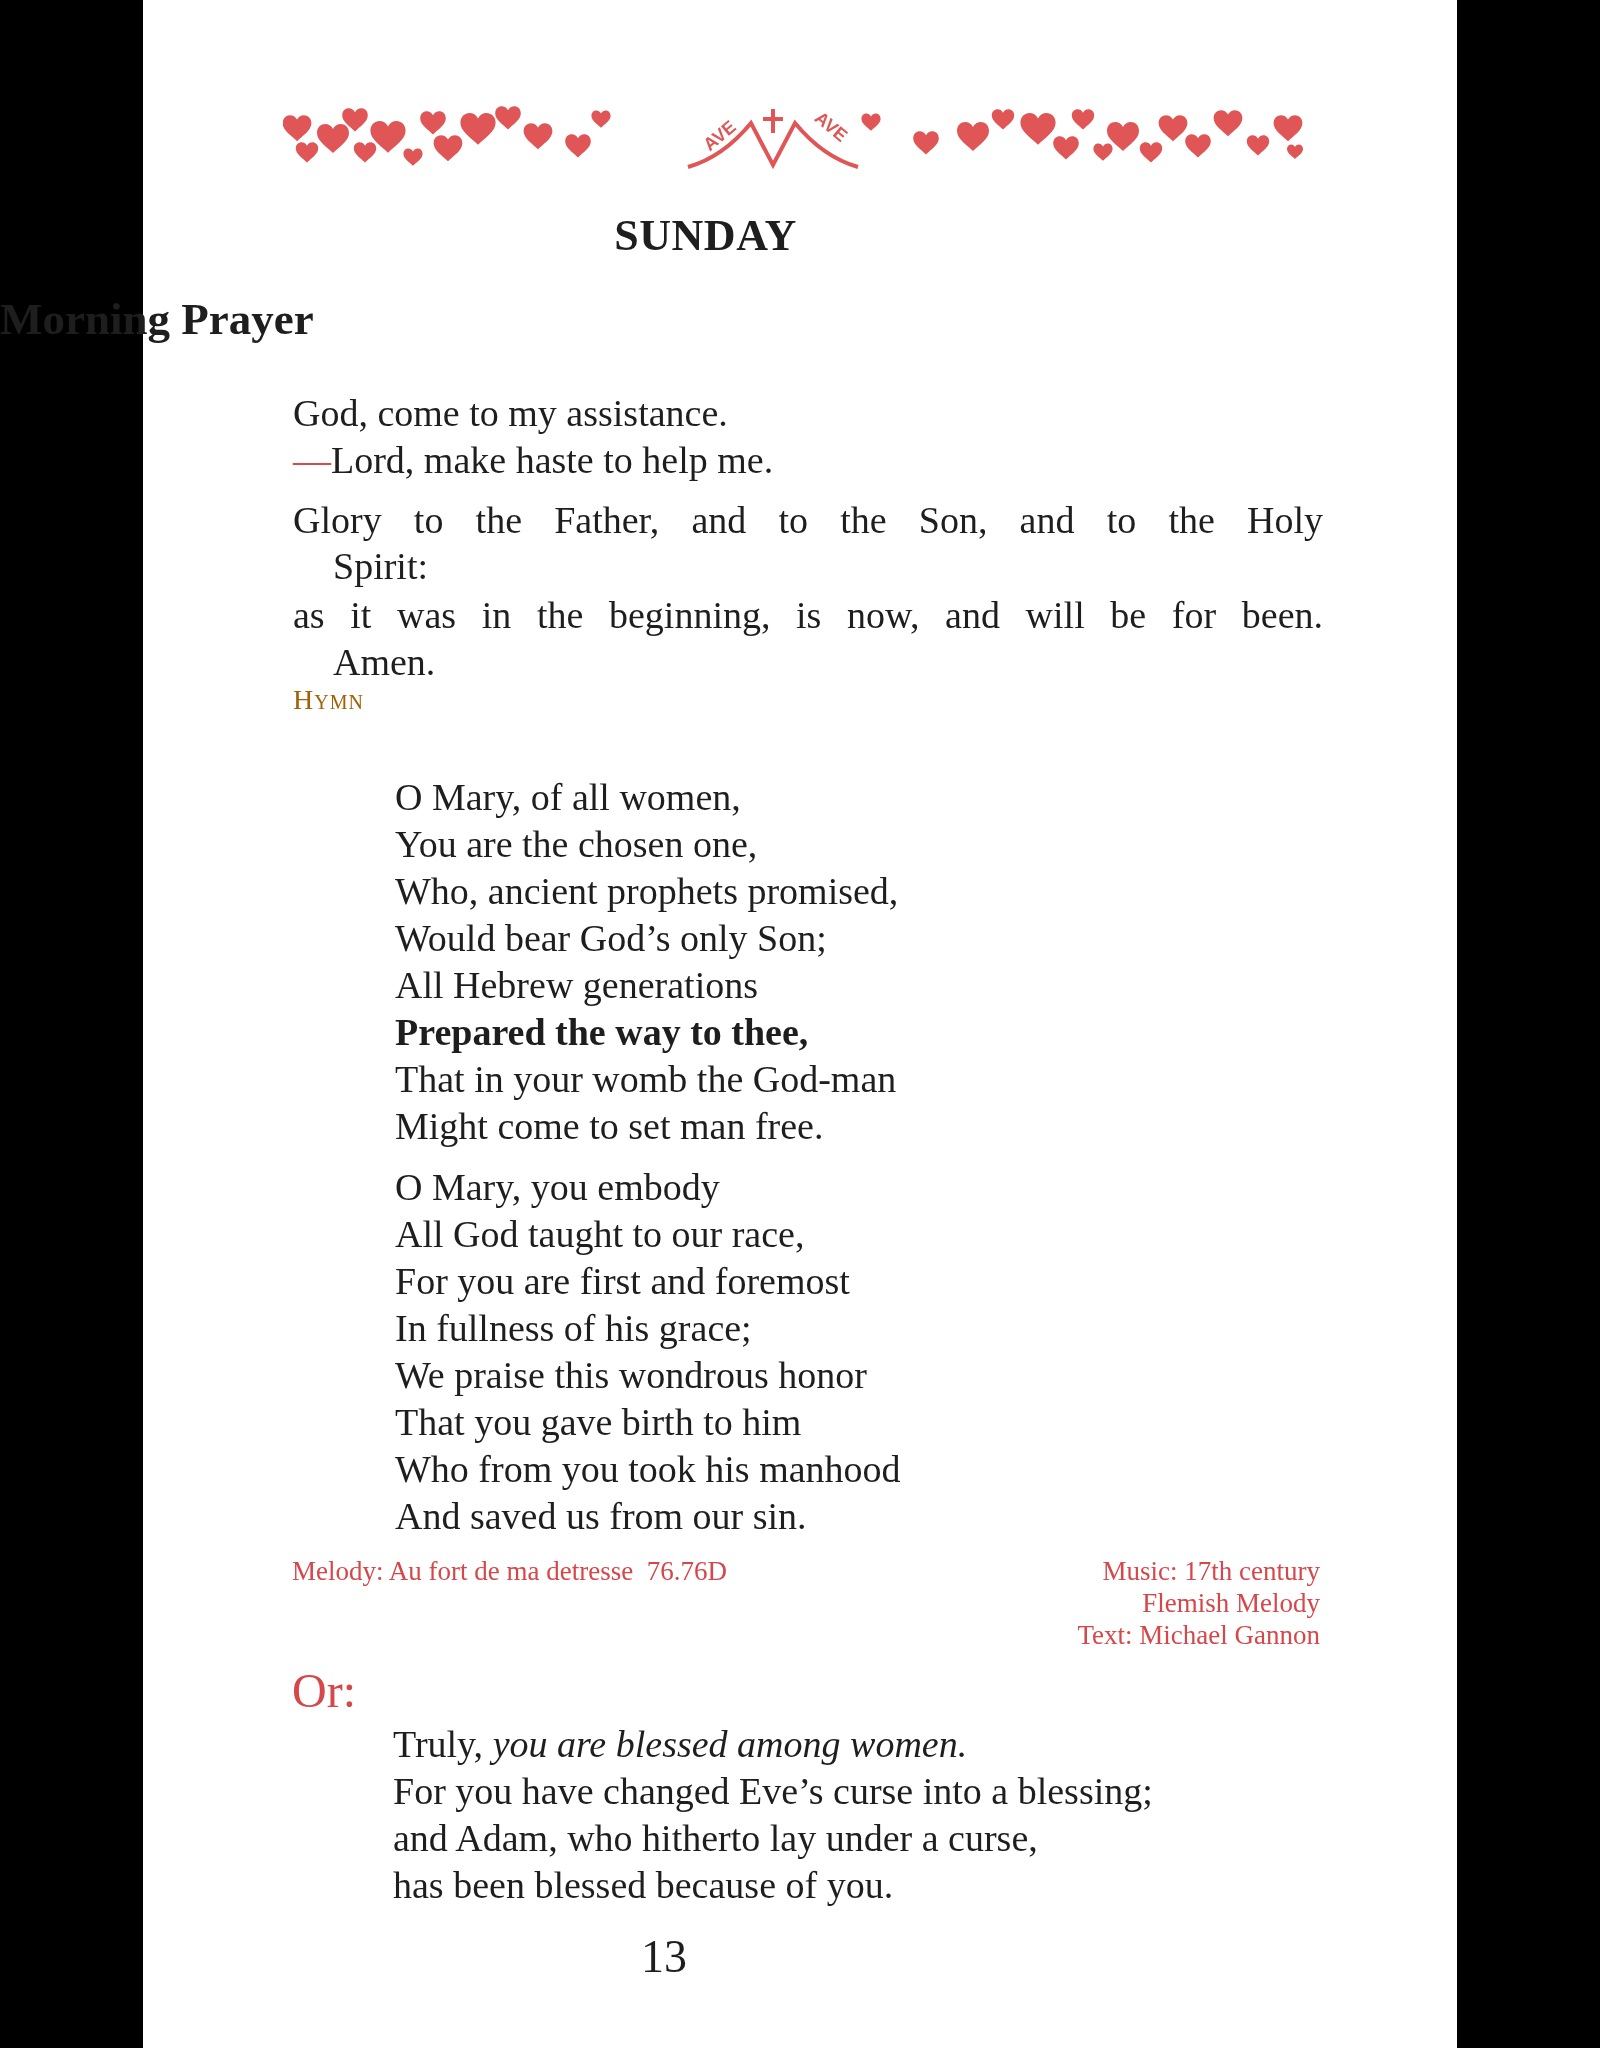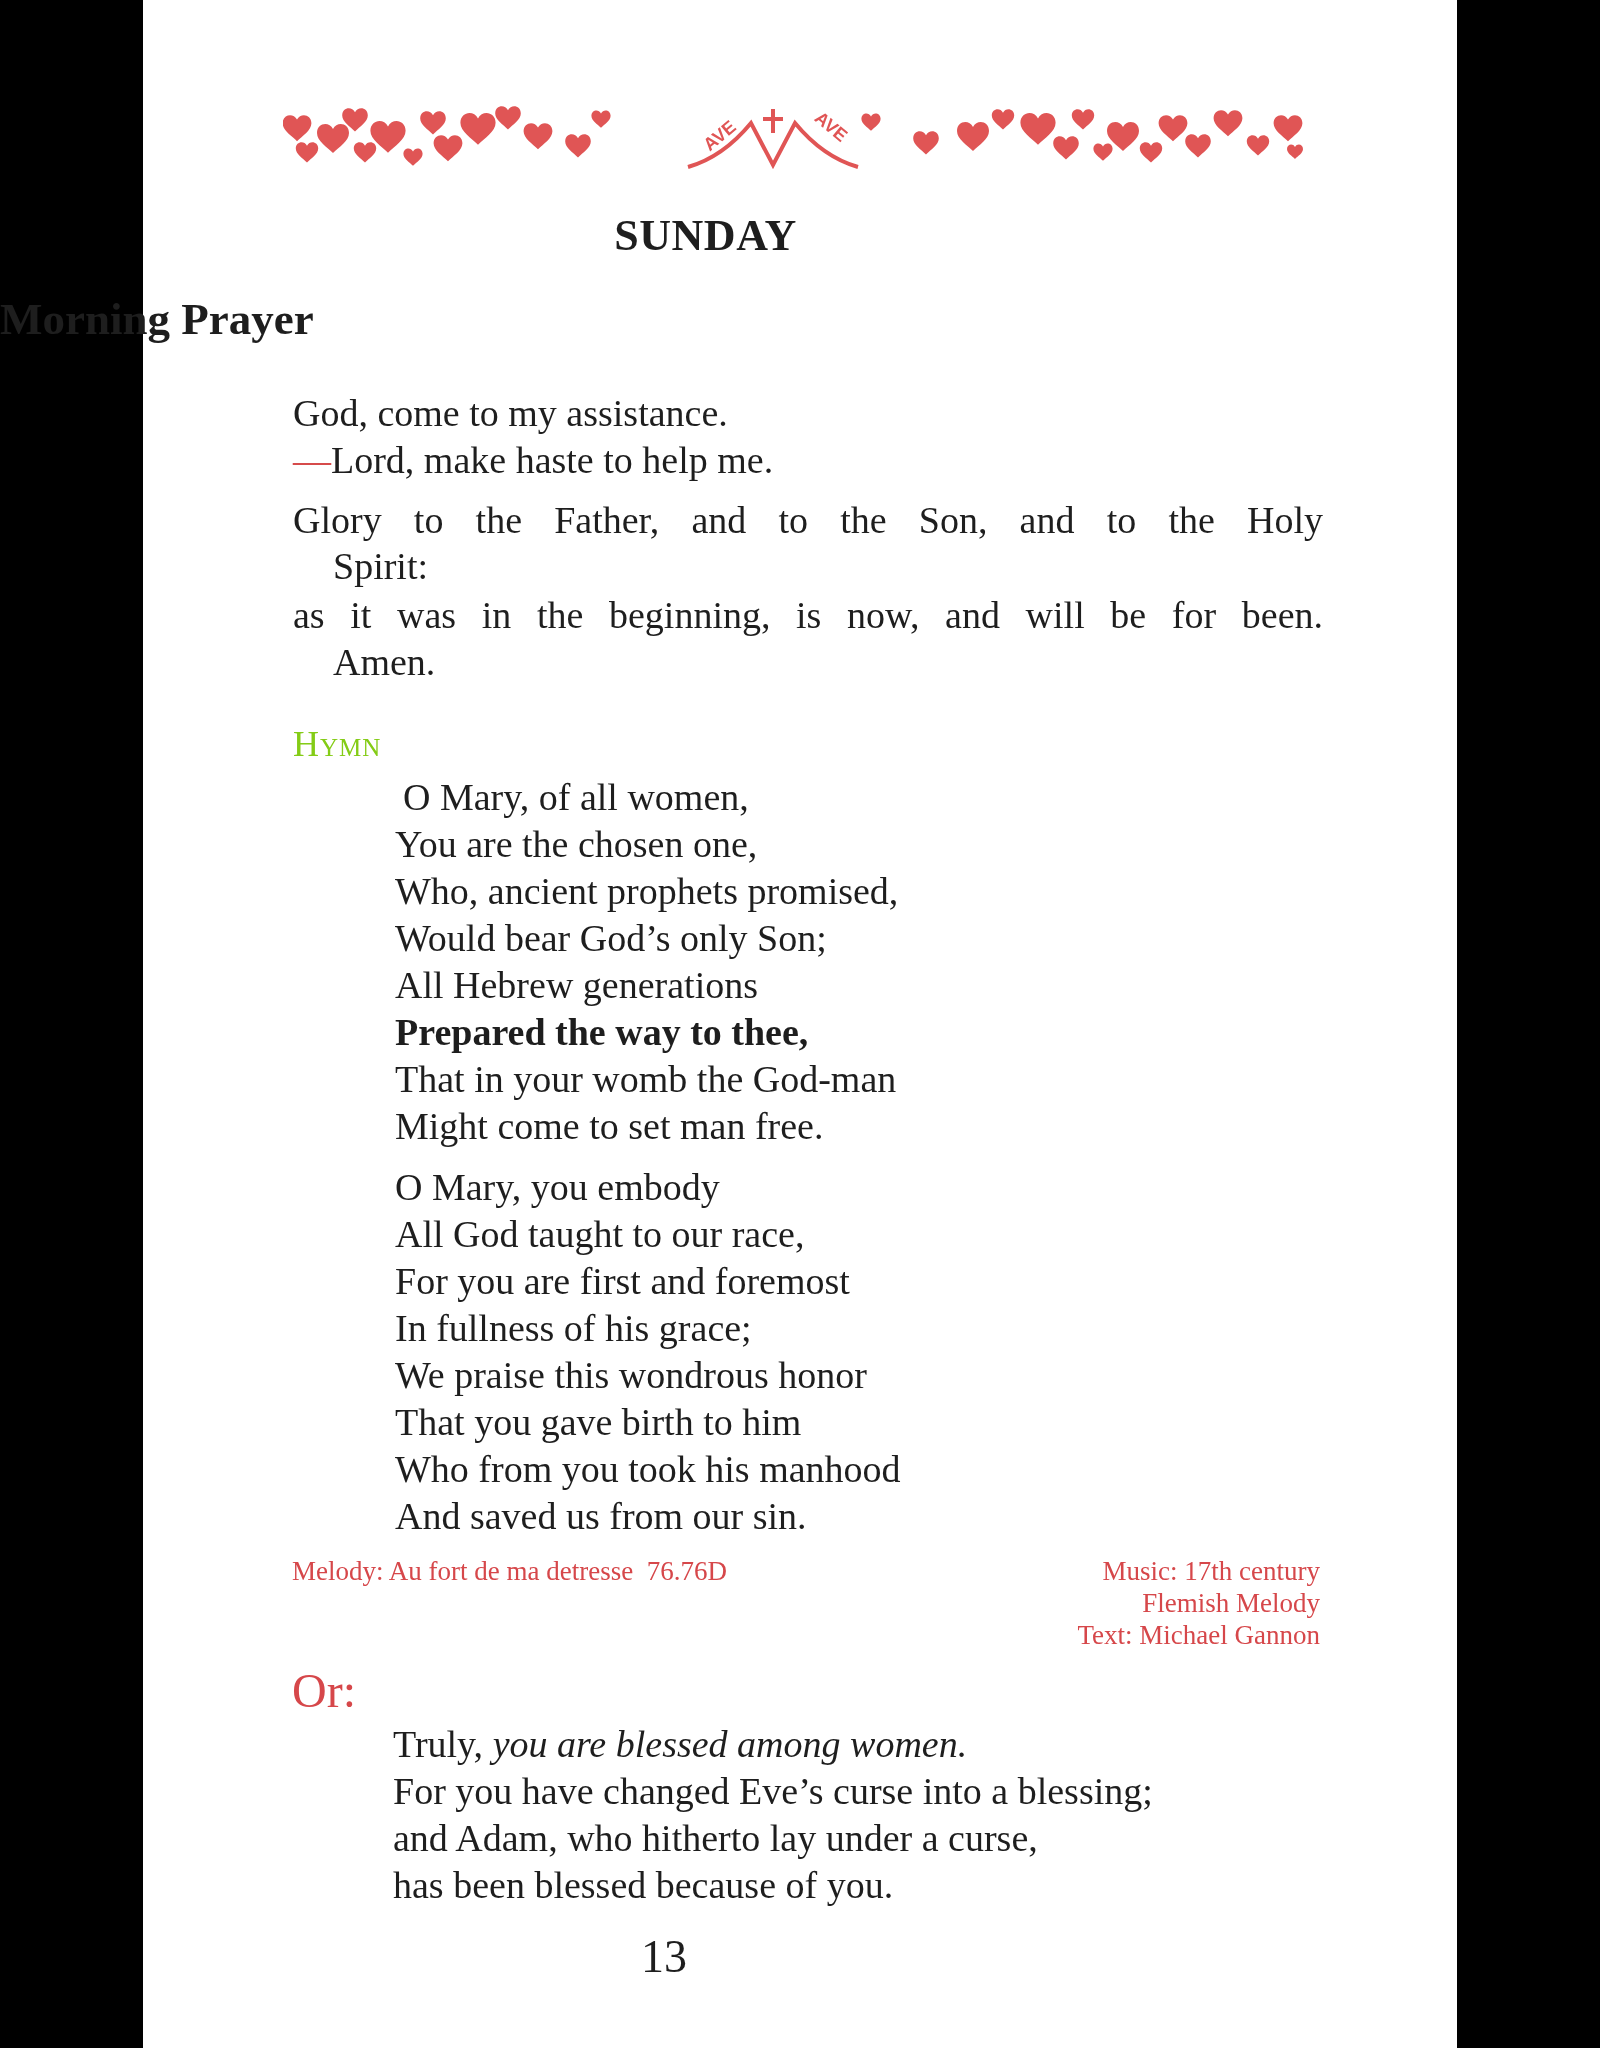--- a/index.html
+++ b/index.html
@@ -28,22 +28,22 @@
     }
     .subtitle {
       position: absolute; left: 0; width: 1524px; 
       font-weight: bold; top: 293px; font-size: 45px;
     }
     .line {
       position: absolute; font-size: 38px; white-space: nowrap; line-height: 1;
     }
     .dash { color: #d64b4b; }
     .hymn-label {
-      position: absolute; left: 293px; top: 723px; font-size: 36px;
-      font-variant: small-caps; color: #84cc16; letter-spacing: 1px;
+      position: absolute; left: 293px; top: 684px; font-size: 28px;
+      font-variant: small-caps; color: #a16207; letter-spacing: 1px;
     }
     .credit {
       position: absolute; font-size: 27px; color: #d6474a; white-space: nowrap; line-height: 1;
       font-family: "Liberation Serif", "DejaVu Serif", serif;
     }
     .credit-right { text-align: right; right: 280px; }
     .or-label {
       position: absolute; left: 292px; top: 1663px; font-size: 48px; color: #d6474a;
     }
     .page-number {
@@ -111,21 +111,21 @@
   <span class="dash">—</span><span>Lord, make haste to help me.</span>
 </div>
 <div class="line serif just" style="left:293px; top:501px;">Glory to the Father, and to the Son, and to the Holy</div>
 <div class="line serif" style="left:333px; top:547px;">Spirit:</div>
 <div class="line serif just" style="left:293px; top:596px;">as it was in the beginning, is now, and will be for been.</div>
 <div class="line serif" style="left:333px; top:643px;">Amen.</div>
 
 <div class="hymn-label serif">Hymn</div>
 
 <div>
-  <div class="line serif" style="left:395px; top:778px;margin-left:8px;">O Mary, of all women,</div>
+  <div class="line serif" style="left:395px; top:778px;">O Mary, of all women,</div>
   <div class="line serif" style="left:395px; top:825px;">You are the chosen one,</div>
   <div class="line serif" style="left:395px; top:872px;">Who, ancient prophets promised,</div>
   <div class="line serif" style="left:395px; top:919px;">Would bear God’s only Son;</div>
   <div class="line serif" style="left:395px; top:966px;">All Hebrew generations</div>
   <div class="line serif" style="left:395px; top:1013px;font-weight:bold;">Prepared the way to thee,</div>
   <div class="line serif" style="left:395px; top:1060px;">That in your womb the God-man</div>
   <div class="line serif" style="left:395px; top:1107px;">Might come to set man free.</div>
 </div>
 
 <div>

